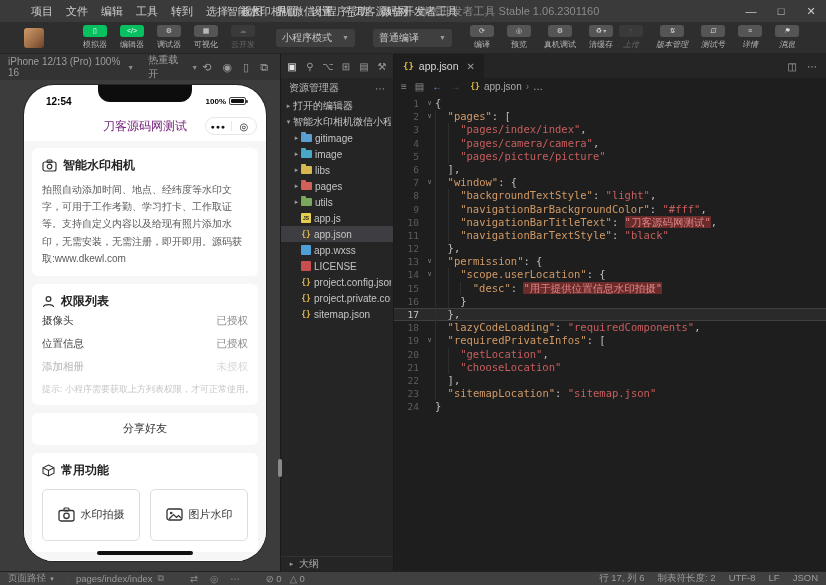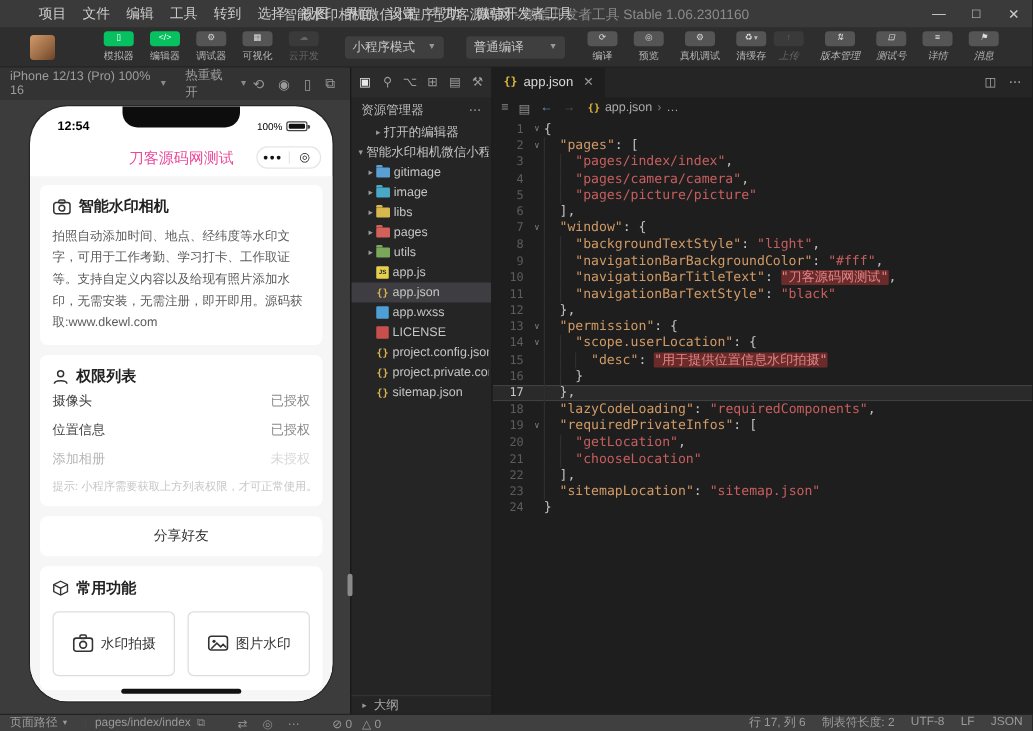--- a/index.html
+++ b/index.html
@@ -40,27 +40,27 @@
   .sim-header .hdr-caret { font-size:7px; color:#8a8a8a; }
   .sim-hot { margin-left:10px; }
   .sim-hdr-icons { margin-left:auto; display:flex; gap:11px; font-size:11px; color:#9a9a9a; padding-right:4px; }
   .sim-stage { flex:1; background:#3c3c3c; position:relative; }
   .divider-grip { position:absolute; right:-2px; top:405px; width:4px; height:18px; background:#8a8a8a; border-radius:2px; z-index:5; }
   
   .phone { position:absolute; left:24px; top:5px; width:242px; height:476px; background:#ffffff; border-radius:30px; overflow:hidden; box-shadow:0 0 0 1px #262626; display:flex; flex-direction:column; }
   .notch { position:absolute; left:50%; transform:translateX(-50%); top:0; width:94px; height:17px; background:#0d0d0d; border-radius:0 0 12px 12px; z-index:3; }
   .p-status { height:26px; display:flex; align-items:center; justify-content:space-between; padding:6px 20px 0 22px;gap:21px; }
   .p-time { font-size:10px; font-weight:bold; color:#000000; }
-  .p-batgrp { display:flex; align-items:center; gap:3px; }
+  .p-batgrp { display:flex; align-items:center; gap:3px;font-weight:bold; }
   .p-batpct { font-size:8px; color:#000000; }
   .bat { width:17px; height:8px; border:1px solid #444444; border-radius:2px; position:relative; }
   .bat::before { content:""; position:absolute; left:1px; top:1px; right:1px; bottom:1px; background:#111111; border-radius:1px; }
   .bat::after { content:""; position:absolute; right:-3px; top:2px; width:2px; height:3px; background:#444444; border-radius:0 1px 1px 0; }
   .p-nav { height:30px; position:relative; display:flex; align-items:center; justify-content:center; }
-  .p-nav-title { font-size:12px; color:#ec4899; font-weight:500; }
+  .p-nav-title { font-size:12px; color:#701a75; font-weight:500; }
   .capsule { position:absolute; right:9px; top:6px; width:52px; height:18px; border:1px solid #e6e6e6; border-radius:10px; background:#ffffff; display:flex; align-items:center; }
   .cap-dots { flex:1; text-align:center; font-size:7px; letter-spacing:1px; color:#111111; }
   .cap-div { width:1px; height:10px; background:#e8e8e8; }
   .cap-target { flex:1; text-align:center; font-size:10px; color:#111111; }
   .p-content { flex:1; background:#f6f6f6; padding:7px 8px 0 8px; display:flex; flex-direction:column; overflow:hidden; }
   .p-card { background:#ffffff; border-radius:6px; padding:9px 10px; margin-bottom:8px; }
   .p-card-head { display:flex; align-items:center; gap:6px; }
   .p-card-title { font-size:12px; font-weight:bold; color:#222222; }
   .p-body { font-size:10px; color:#5a5a5a; line-height:1.72; margin-top:7px; }
   .perm-row { display:flex; justify-content:space-between; align-items:center; height:23px; }
@@ -347,21 +347,21 @@
           <span class="act-ico">⌥</span>
           <span class="act-ico">⊞</span>
           <span class="act-ico">▤</span>
           <span class="act-ico">⚒</span>
         </div>
       <div class="exp-title-row">
         <span>资源管理器</span>
         <span class="exp-more">⋯</span>
       </div>
       <div class="tree" id="tree">
-          <div class="tree-row" style="padding-left: 17px;">
+          <div class="tree-row" style="padding-left: 3px;">
             <span class="tree-caret">▸</span>
             <span class="tree-label">打开的编辑器</span>
           </div>
           <div class="tree-row" style="padding-left: 3px;">
             <span class="tree-caret">▾</span>
             <span class="tree-label">智能水印相机微信小程序</span>
           </div>
           <div class="tree-row" style="padding-left: 11px;">
             <span class="tree-caret">▸</span>
             <span class="folder-ico" style="background: rgb(90, 159, 212);"></span>

